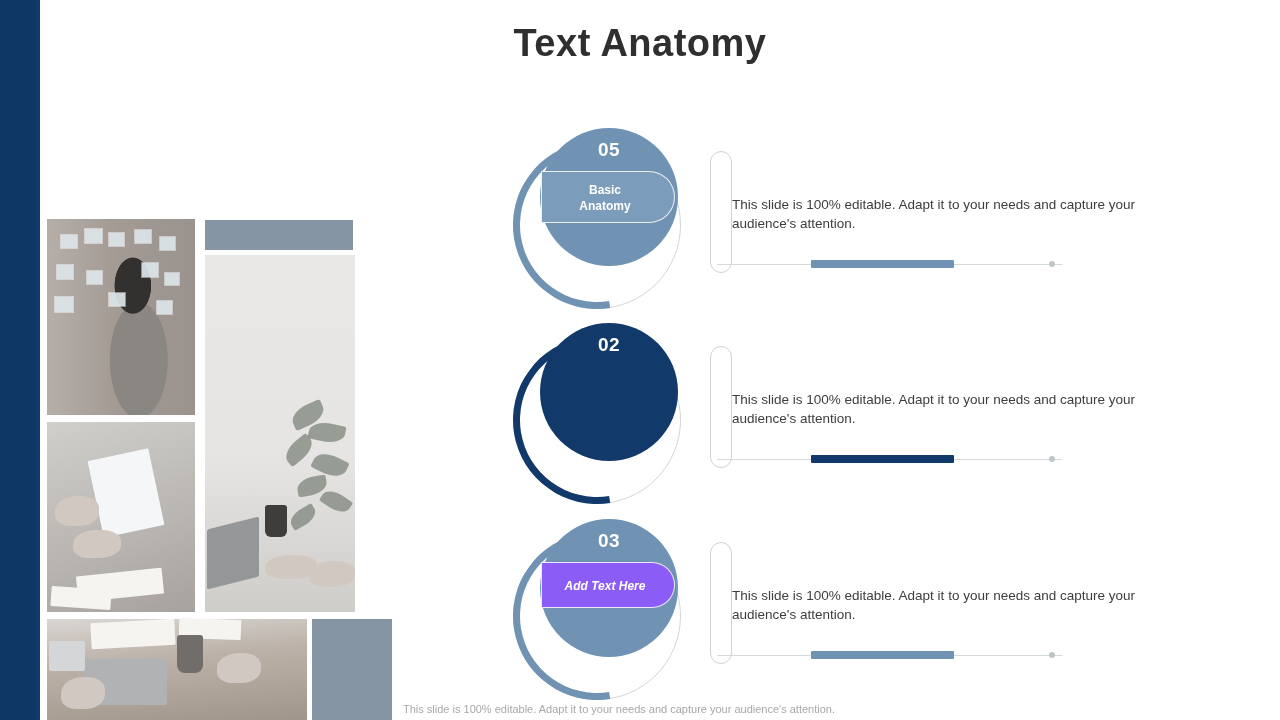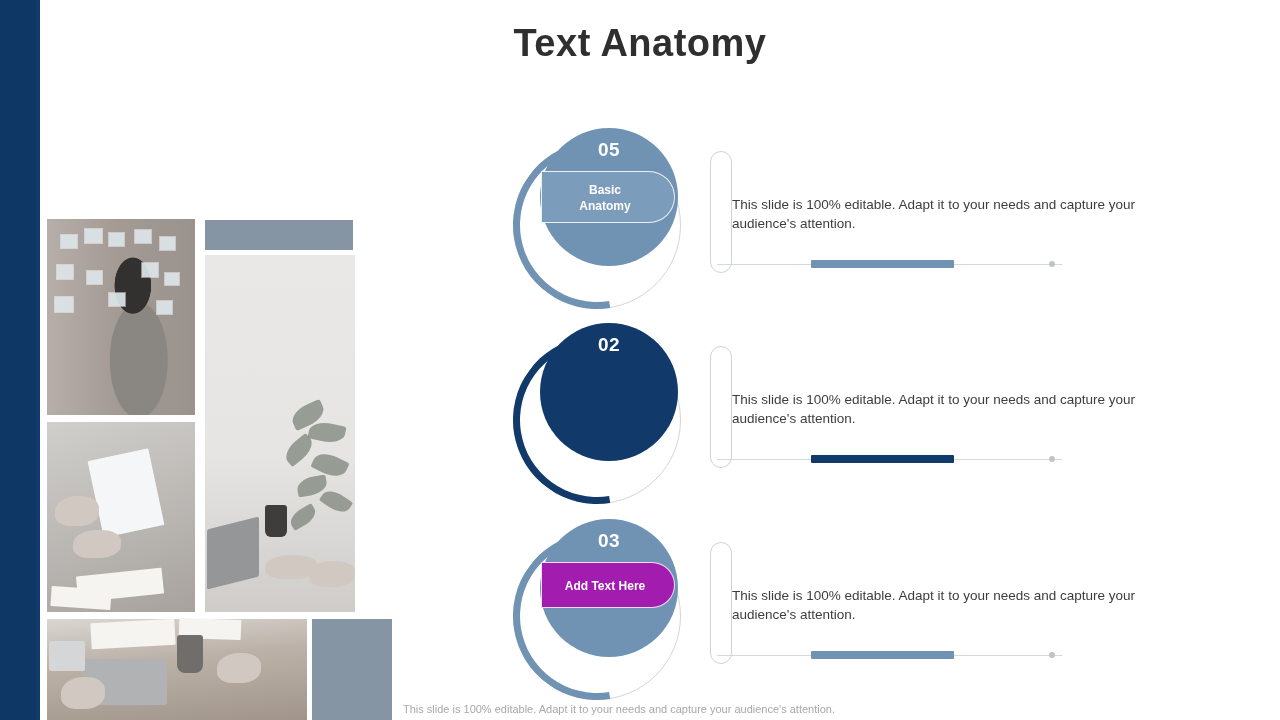--- a/index.html
+++ b/index.html
@@ -338,21 +338,21 @@
   <div class="track-fill" style="background:#113a6b;"></div>
   <div class="track-dot"></div>
 </div>
 
 <div class="step step-3">
   <div class="ring-thin"></div>
   <div class="ring-arc" style="border-left-color:#7093b4;border-bottom-color:#7093b4;"></div>
   <div class="ring-white"></div>
   <div class="disc" style="background:#7093b4;"></div>
   <div class="disc-num">03</div>
-  <div class="label-box one-line" style="background:#a21caf;">
+  <div class="label-box one-line" style="background:#8b5cf6;font-style:italic;">
     <span>Add  Text Here</span>
   </div>
   <div class="bracket"></div>
   <div class="step-text">This slide is 100% editable. Adapt it to your needs and capture your audience's attention.</div>
   <div class="track"></div>
   <div class="track-fill" style="background:#7093b4;"></div>
   <div class="track-dot"></div>
 </div>
 
 <div class="footer-note">This slide is 100% editable. Adapt it to your needs and capture your audience's attention.</div>

